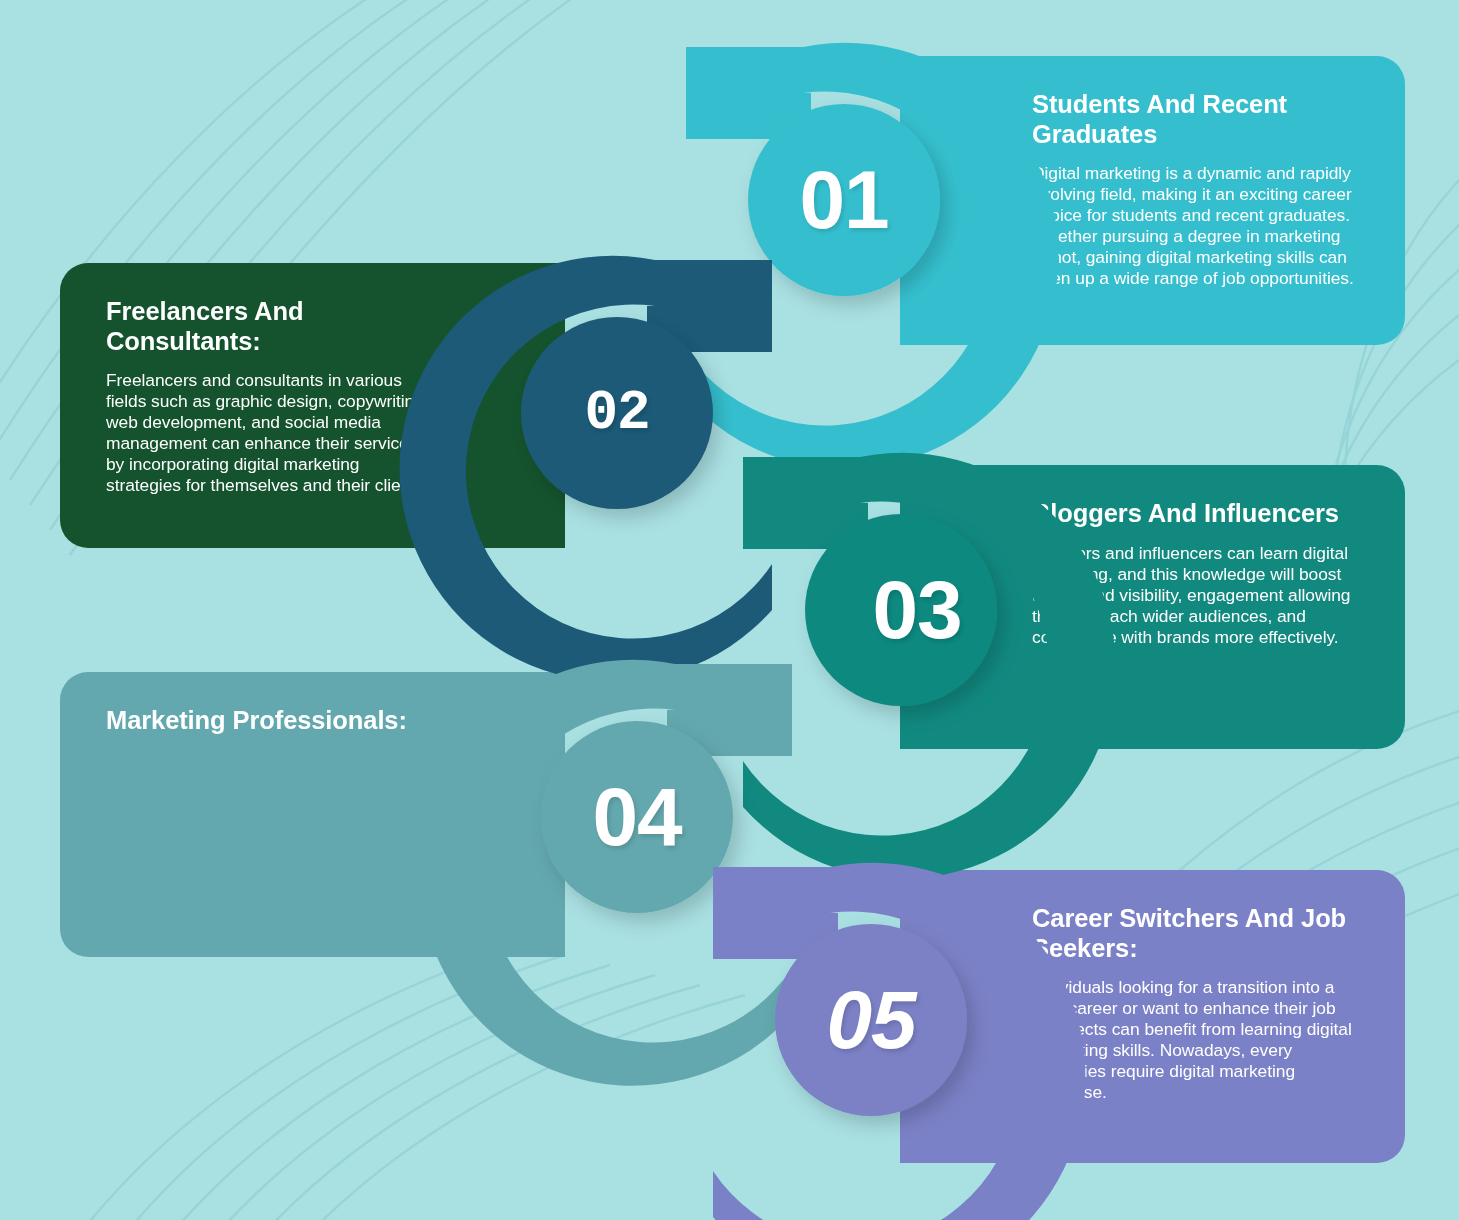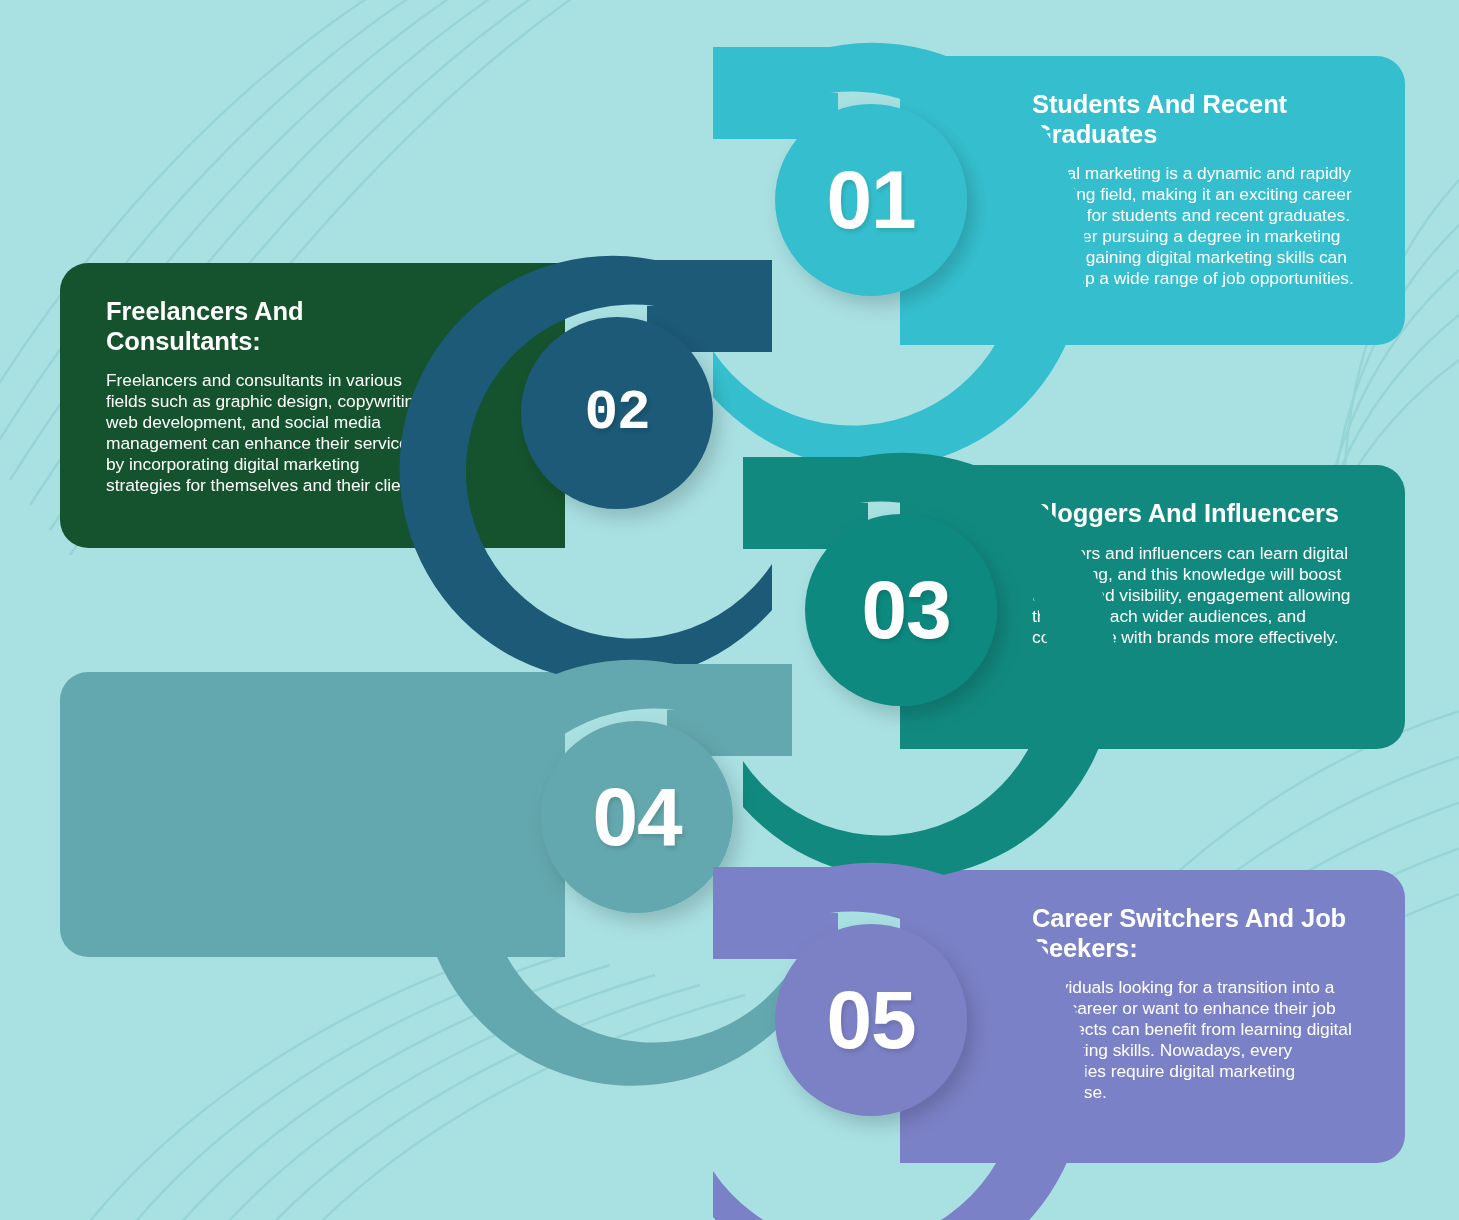--- a/index.html
+++ b/index.html
@@ -65,25 +65,25 @@
   .node svg { display: block; overflow: visible; }
   .node .num {
     position: absolute;
     display: flex; align-items: center; justify-content: center;
     color: #ffffff;
     font-weight: 700;
     letter-spacing: -1px;
     text-shadow: 2px 3px 4px rgba(0,0,0,0.13);
   }
 
-  #node-1 { left: 680px; top: 10px;  }
+  #node-1 { left: 653px; top: 10px;  }
   #node-2 { left: 420px; top: 218px; }
   #node-3 { left: 710px; top: 420px; }
   #node-4 { left: 440px; top: 622px; text-align: center; }
-  #node-5 { left: 680px; top: 830px; }
+  #node-5 { left: 680px; top: 830px; font-style: italic; }
 </style>
 </head>
 <body>
 
 <div id="stage">
 
   <svg id="bg-texture" viewBox="0 0 1459 1220" preserveAspectRatio="none">
     <defs>
       <g id="arcset-tl">
         <path d="M 430,-40 C 250,60 90,230 -30,430"></path>
@@ -137,20 +137,21 @@
 
   <div class="panel right" id="panel-3">
     <div class="panel-inner">
       <h2>Bloggers And Influencers</h2>
       <p>Bloggers and influencers can learn digital marketing, and this knowledge will boost their brand visibility, engagement allowing them to reach wider audiences, and collaborate with brands more effectively.</p>
     </div>
   </div>
 
   <div class="panel left" id="panel-4">
     <div class="panel-inner">
+      <h2>Marketing Professionals:</h2>
     </div>
   </div>
 
   <div class="panel right" id="panel-5">
     <div class="panel-inner">
       <h2>Career Switchers And Job Seekers:</h2>
       <p>Individuals looking for a transition into a new career or want to enhance their job prospects can benefit from learning digital marketing skills. Nowadays, every industries require digital marketing expertise.</p>
     </div>
   </div>
 
@@ -193,21 +194,21 @@
       <defs>
         <filter id="sh3" x="-50%" y="-50%" width="220%" height="220%">
           <feDropShadow dx="7" dy="9" stdDeviation="9" flood-color="#000" flood-opacity="0.17"></feDropShadow>
         </filter>
       </defs>
       <path d="M 33,23 L 150,23 A 167,167 0 1 1 33,281 L 33,327
                A 213,213 0 1 0 150,-23 L 33,-23 Z" fill="#11897f" transform="translate(0,60)"></path>
       <rect x="33" y="83" width="125" height="46" fill="#11897f"></rect>
       <circle cx="191" cy="190" r="96" fill="#11897f" filter="url(#sh3)"></circle>
     </svg>
-    <div class="num" style="left:100px; top:94px; width:192px; height:192px; font-size:82px;">03</div>
+    <div class="num" style="left:111px; top:94px; width:192px; height:192px; font-size:82px;">03</div>
   </div>
 
   <div class="node" id="node-4">
     <svg width="390" height="390" viewBox="0 0 390 390">
       <defs>
         <filter id="sh4" x="-50%" y="-50%" width="220%" height="220%">
           <feDropShadow dx="7" dy="9" stdDeviation="9" flood-color="#000" flood-opacity="0.17"></feDropShadow>
         </filter>
       </defs>
       <g transform="translate(390,0) scale(-1,1)">

